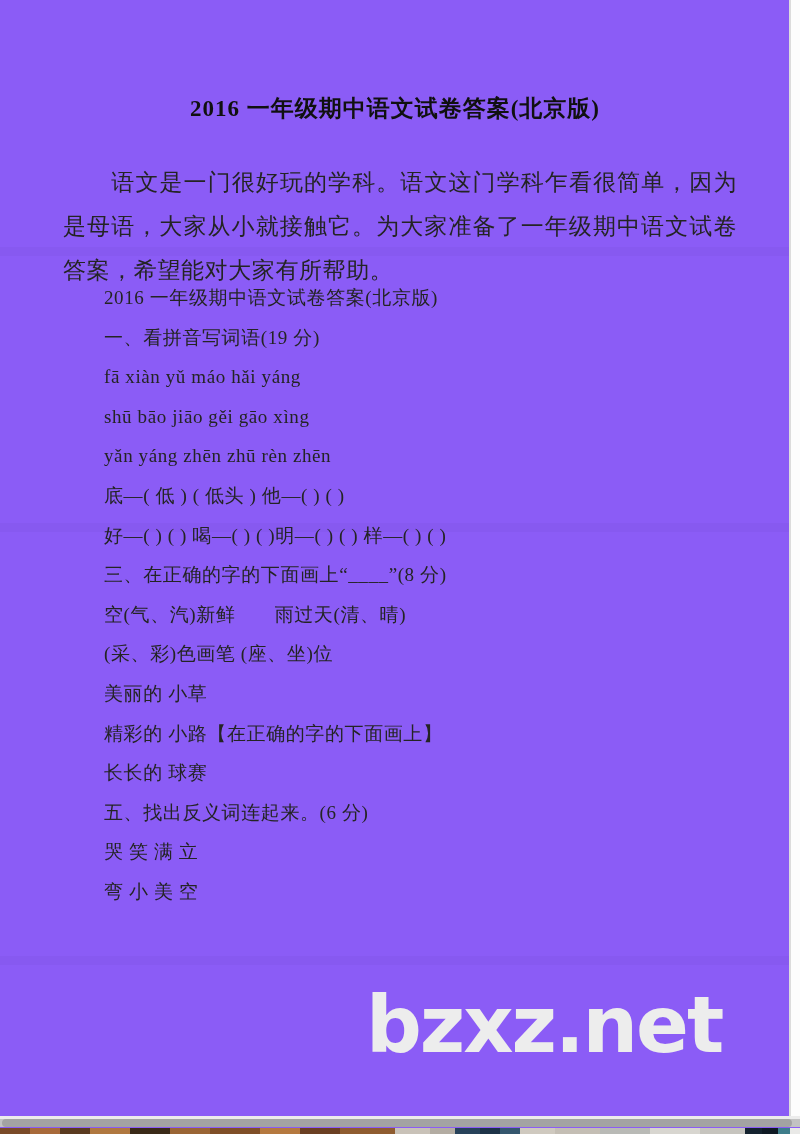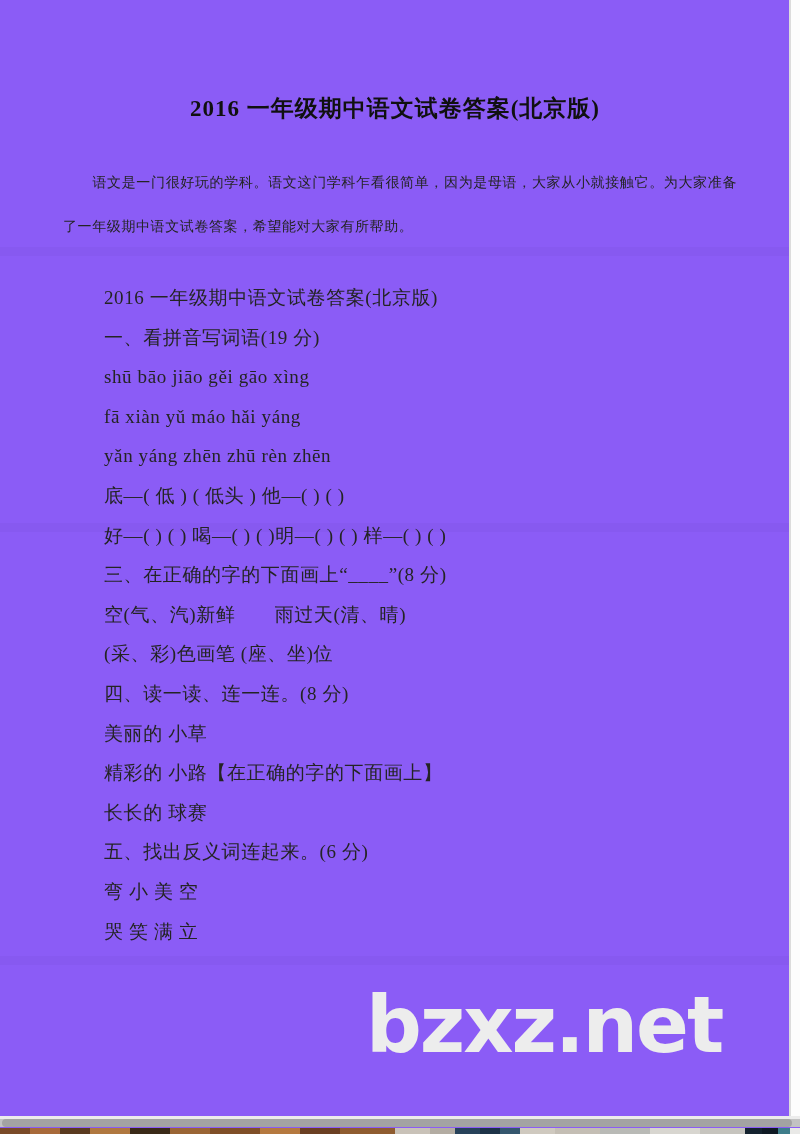--- a/index.html
+++ b/index.html
@@ -45,21 +45,21 @@
     top: 93px; left: 0; width: 790px;
     text-align: center;
     font-size: 23px;
     font-weight: 700;
     letter-spacing: 1px;
     color: #101010;
   }
   .doc-paragraph {
     position: absolute;
     top: 161px; left: 63px; width: 674px;
-    font-size: 14px;
+    font-size: 23px;
     line-height: 44px;
     letter-spacing: 0.6px;
     text-align: justify;
     text-indent: 2.1em;
     color: #242424;
   }
   .doc-lines {
     position: absolute;
     top: 278px; left: 104px; width: 650px;
     font-size: 19px;
@@ -127,35 +127,34 @@
   <div class="watermark">bzxz.net</div>
 
   <div class="content">
     <div class="doc-title">2016 一年级期中语文试卷答案(北京版)</div>
 
     <div class="doc-paragraph">语文是一门很好玩的学科。语文这门学科乍看很简单，因为是母语，大家从小就接触它。为大家准备了一年级期中语文试卷答案，希望能对大家有所帮助。</div>
 
     <div class="doc-lines">
       <div class="doc-line">2016 一年级期中语文试卷答案(北京版)</div>
       <div class="doc-line">一、看拼音写词语(19 分)</div>
+      <div class="doc-line">fā xiàn yǔ máo hǎi yáng</div>
       <div class="doc-line">shū bāo jiāo gěi gāo xìng</div>
-      <div class="doc-line">fā xiàn yǔ máo hǎi yáng</div>
       <div class="doc-line">yǎn yáng zhēn zhū rèn zhēn</div>
       <div class="doc-line">底—( 低 ) ( 低头 ) 他—( ) ( )</div>
       <div class="doc-line">好—( ) ( ) 喝—( ) ( )明—( ) ( ) 样—( ) ( )</div>
       <div class="doc-line">三、在正确的字的下面画上“____”(8 分)</div>
       <div class="doc-line">空(气、汽)新鲜　　雨过天(清、晴)</div>
       <div class="doc-line">(采、彩)色画笔 (座、坐)位</div>
-      <div class="doc-line">四、读一读、连一连。(8 分)</div>
       <div class="doc-line">美丽的 小草</div>
       <div class="doc-line">精彩的 小路【在正确的字的下面画上】</div>
       <div class="doc-line">长长的 球赛</div>
       <div class="doc-line">五、找出反义词连起来。(6 分)</div>
+      <div class="doc-line">哭 笑 满 立</div>
       <div class="doc-line">弯 小 美 空</div>
-      <div class="doc-line">哭 笑 满 立</div>
     </div>
   </div>
 
   <div class="page-edge"></div>
   <div class="page-right-margin"></div>
 
   <div class="bottom-divider"></div>
   <div class="h-scrollbar-track"></div>
   <div class="h-scrollbar-thumb"></div>
   <div class="thumb-strip"></div>

